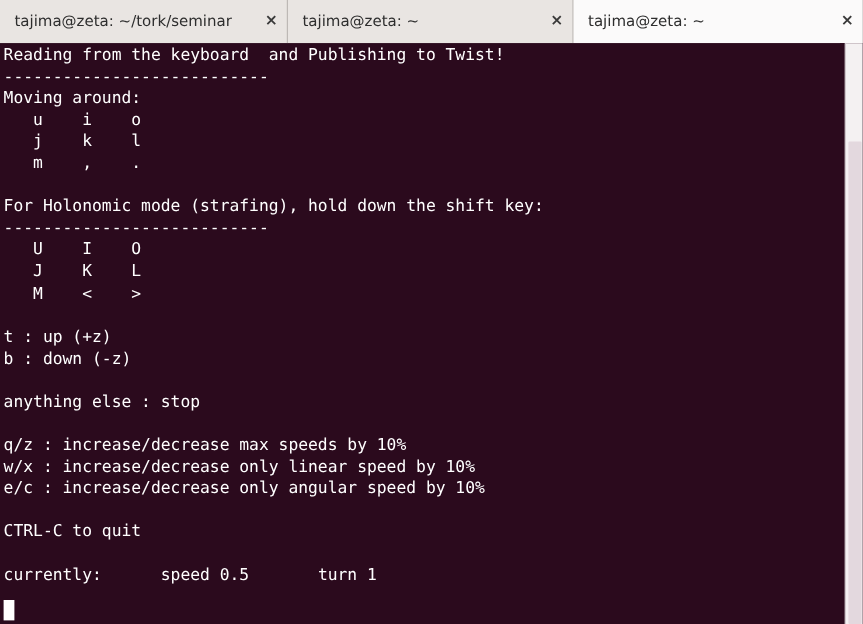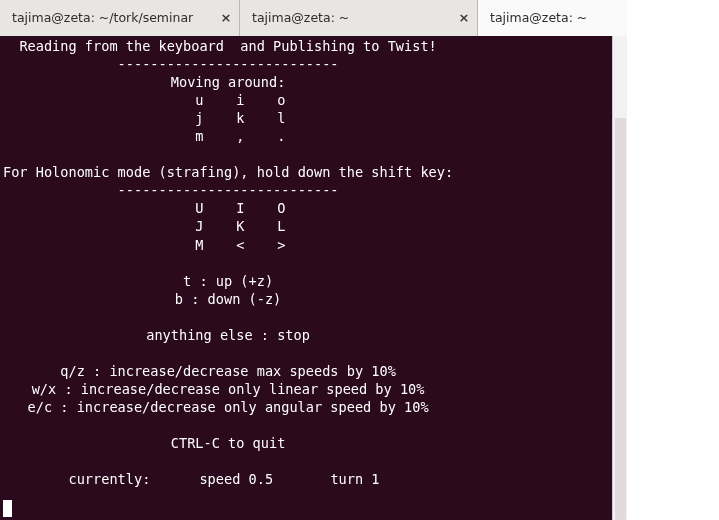--- a/index.html
+++ b/index.html
@@ -9,21 +9,21 @@
   }
   body {
     width: 719px;
     height: 520px;
     overflow: hidden;
     font-family: "Liberation Sans", sans-serif;
   }
 
   #window {
     position: relative;
-    width: 627px;
+    width: 719px;
     height: 520px;
     background: #2b0a1d;
     overflow: hidden;
   }
 
   
   #tabbar {
     position: absolute;
     left: 0; top: 0;
     width: 719px;
@@ -93,21 +93,20 @@
     left: 3px;
     top: 1px;
     margin: 0;
     padding: 0;
     font-family: "DejaVu Sans Mono", monospace;
     font-size: 13.6px;
     line-height: 18.05px;
     color: #ffffff;
     white-space: pre;
     letter-spacing: 0px;
-    text-align: center;
     -webkit-font-smoothing: antialiased;
   }
 
   
   #cursor {
     position: absolute;
     left: 3px;
     top: 464px;
     width: 9px;
     height: 17px;

